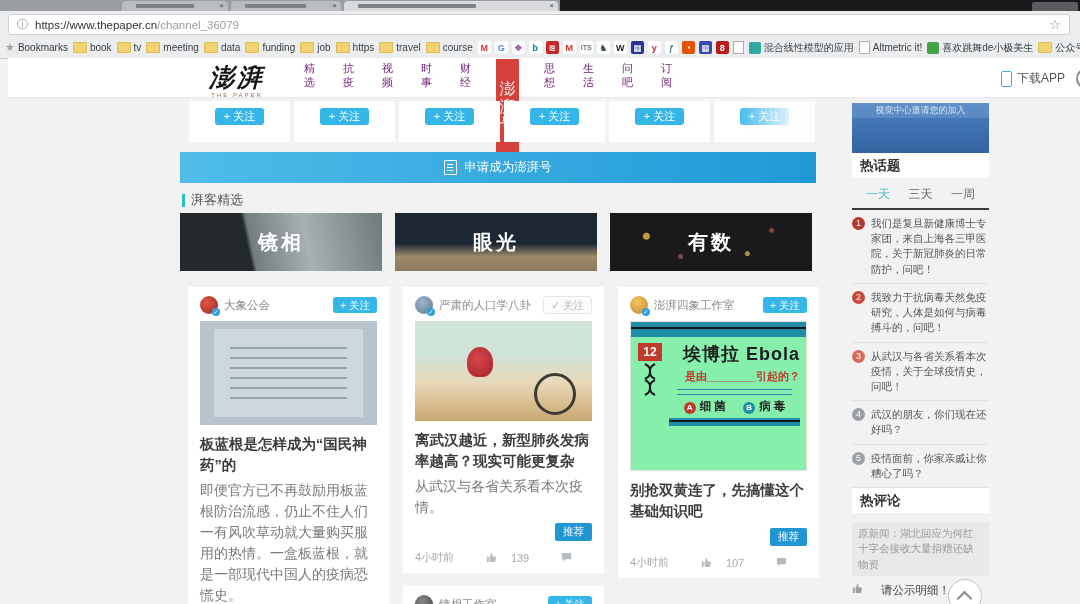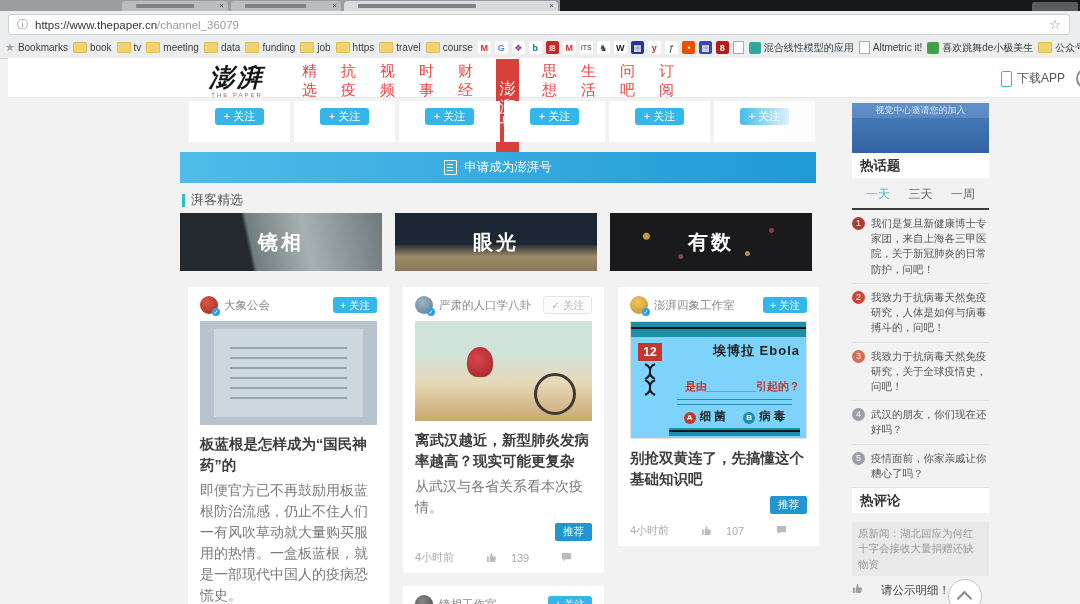--- a/index.html
+++ b/index.html
@@ -48,21 +48,21 @@
   .fav:nth-of-type(13){background:#e65100;}
   .fav:nth-of-type(14){background:#3949ab;}
   .fav:nth-of-type(15){background:#b71c1c;}
   
   .siteheader{position:absolute;left:8px;top:58px;width:1080px;height:39px;background:#fff;border-bottom:1px solid #e8e8e8;}
   .logo{position:absolute;left:186px;top:3px;width:86px;text-align:center;}
   .logo-main{font-family:"Liberation Serif","DejaVu Serif",serif;font-weight:bold;font-size:25px;color:#151515;
              letter-spacing:3px;font-style:italic;}
   .logo-sub{font-size:6px;letter-spacing:2px;color:#b06a5a;margin-top:-2px;}
   .mainnav{position:absolute;left:293px;top:4px;display:flex;gap:22px;align-items:flex-start;}
-  .navitem{width:17px;font-size:15px;line-height:1.25;color:#ef4444;text-align:center;word-break:break-all;}
+  .navitem{width:17px;font-size:11px;line-height:1.25;color:#701a75;text-align:center;word-break:break-all;}
   .navitem.red{background:#d6413b;color:#fff;font-size:16px;line-height:1.1;padding:21px 3px;margin-top:-3px;}
   .dlapp{position:absolute;left:993px;top:12px;display:flex;align-items:center;gap:5px;font-size:12px;color:#555;}
   .phone{width:9px;height:14px;border:1.5px solid #35b0dc;border-radius:2px;display:inline-block;}
   .search-ic{position:absolute;left:1068px;top:10px;width:17px;height:17px;border:2px solid #8a8d91;border-radius:50%;}
   
   .minirow{position:absolute;left:189px;top:101px;display:flex;gap:4px;}
   .minicard{position:relative;width:101px;height:41px;background:#fff;display:flex;justify-content:center;padding-top:7px;box-sizing:border-box;}
   .chip{background:#35b6e9;color:#fff;font-size:11px;height:17px;line-height:17px;padding:0 9px;border-radius:3px;white-space:nowrap;}
   .minicard .fadeov{position:absolute;inset:0;background:linear-gradient(90deg,rgba(255,255,255,0) 20%,#fdfdfd 85%);}
   .applybanner{position:absolute;left:180px;top:152px;width:636px;height:31px;
@@ -96,30 +96,30 @@
   .chip.ghost{background:#fbfbfb;color:#b5b5b5;border:1px solid #e4e4e4;}
   .cimg{width:100%;}
   .img1{height:104px;background:#b7c4cd;position:relative;}
   .img1::before{content:"";position:absolute;inset:8px 14px;background:#cdd8de;}
   .img1::after{content:"";position:absolute;left:30px;right:30px;top:26px;height:52px;
                background:repeating-linear-gradient(180deg,#93a4af 0 2px,transparent 2px 10px);}
   .img2{height:100px;background:linear-gradient(180deg,#cfe3d9 0 32%,#e8d9b8 62%,#c9a76f 100%);position:relative;overflow:hidden;}
   .img2::before{content:"";position:absolute;left:52px;top:26px;width:26px;height:30px;border-radius:50% 50% 40% 40%;
                 background:radial-gradient(circle at 40% 40%,#d8454a,#a32430);}
   .img2::after{content:"";position:absolute;right:16px;bottom:6px;width:36px;height:36px;border-radius:50%;border:3px solid #3d3a35;}
-  .img3{height:118px;background:#7dd3fc;border:1px solid #e3e0d8;box-sizing:border-box;}
+  .img3{height:150px;background:#86efac;border:1px solid #e3e0d8;box-sizing:border-box;}
   .spine{height:15px;background:linear-gradient(180deg,#1d8ea6 0 30%,#15161a 30% 45%,#1d8ea6 45% 100%);}
   .spine.b{height:8px;margin-top:4px;}
   .qrow{display:flex;padding:5px 6px 0;gap:6px;}
   .qnumcol{width:26px;text-align:center;}
   .qnum{display:inline-block;background:#c0392b;color:#fff;font-weight:bold;font-size:12px;padding:2px 5px;}
   .dna{display:block;margin:2px auto 0;}
   .qmain{flex:1;}
-  .q1{font-size:13px;font-weight:bold;color:#1d1d1d;text-align:right;letter-spacing:1px;}
-  .q2{font-size:11px;font-weight:bold;color:#c0392b;margin-top:19px;text-align:right;}
+  .q1{font-size:18px;font-weight:bold;color:#1d1d1d;text-align:right;letter-spacing:1px;}
+  .q2{font-size:11px;font-weight:bold;color:#c0392b;margin-top:3px;text-align:right;}
   .qdiv{height:4px;border-top:1px solid #1d8ea6;border-bottom:1px solid #1d8ea6;margin:5px 8px 4px;}
   .qopts{display:flex;justify-content:space-around;font-size:11.5px;font-weight:bold;color:#222;padding:0 6px;}
   .qletter{display:inline-block;width:12px;height:12px;border-radius:50%;color:#fff;font-size:8px;line-height:12px;text-align:center;margin-right:4px;}
   .qla{background:#c0392b;}
   .qlb{background:#1d8ea6;}
   .ctitle{font-size:14.5px;font-weight:bold;color:#3d3d3d;line-height:1.42;margin:9px 0 5px;}
   .cdesc{font-size:14px;color:#7a7a7a;line-height:1.5;}
   .cbadgerow{text-align:right;margin-top:3px;}
   .cbadge{display:inline-block;background:#2196d3;color:#fff;font-size:10.5px;padding:2px 8px;border-radius:2px;}
   .cfoot{display:flex;align-items:center;justify-content:space-between;margin-top:9px;padding-right:6px;
@@ -467,21 +467,21 @@
       <div class="topic">
           <span class="tbadge">1</span>
           <span>我们是复旦新健康博士专家团，来自上海各三甲医院，关于新冠肺炎的日常防护，问吧！</span>
         </div>
       <div class="topic">
           <span class="tbadge">2</span>
           <span>我致力于抗病毒天然免疫研究，人体是如何与病毒搏斗的，问吧！</span>
         </div>
       <div class="topic">
           <span class="tbadge">3</span>
-          <span>我致力于抗病毒天然免疫研究，关于全球疫情史，问吧！</span>
+          <span>从武汉与各省关系看本次疫情，关于全球疫情史，问吧！</span>
         </div>
       <div class="topic">
           <span class="tbadge">4</span>
           <span>武汉的朋友，你们现在还好吗？</span>
         </div>
       <div class="topic">
           <span class="tbadge">5</span>
           <span>疫情面前，你家亲戚让你糟心了吗？</span>
         </div>
     </div>

